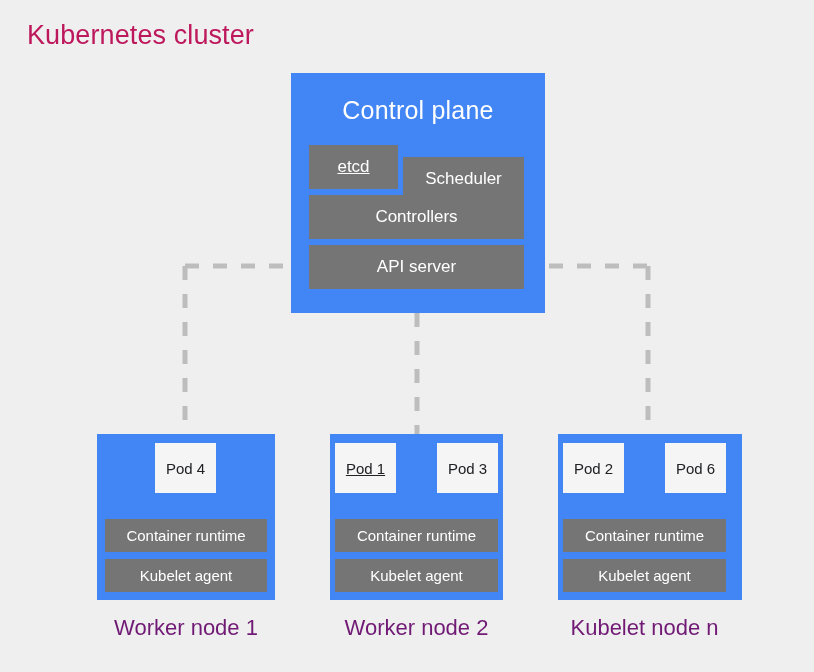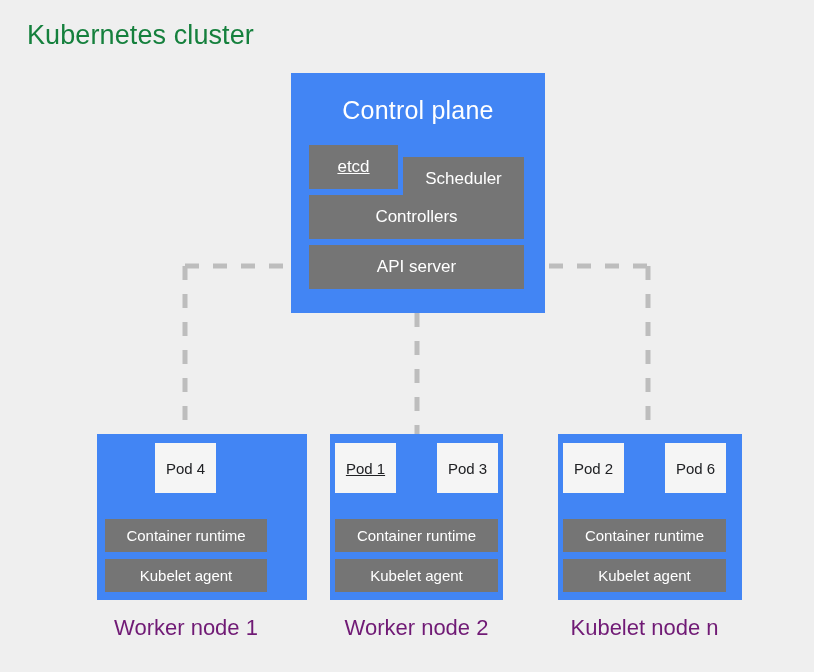--- a/index.html
+++ b/index.html
@@ -18,21 +18,21 @@
     width: 814px;
     height: 672px;
   }
 
   
   .page-title {
     position: absolute;
     left: 27px;
     top: 20px;
     font-size: 27px;
-    color: #15803d;
+    color: #be185d;
     letter-spacing: 0.1px;
     white-space: nowrap;
   }
 
   
   .connectors {
     position: absolute;
     left: 0;
     top: 0;
     width: 814px;
@@ -74,21 +74,21 @@
   .cp-scheduler { left: 112px; top: 72px;  width: 121px; height: 44px; margin-top: 12px; }
   .cp-ctrl      { left: 18px;  top: 122px; width: 215px; height: 44px; text-align: center; }
   .cp-api       { left: 18px;  top: 172px; width: 215px; height: 44px; }
 
   
   .node {
     position: absolute;
     background: #4285f4;
     box-sizing: border-box;
   }
-  .node-1 { left: 97px;  top: 434px; width: 210px; height: 166px; }
+  .node-1 { left: 97px;  top: 434px; width: 178px; height: 166px; }
   .node-2 { left: 330px; top: 434px; width: 173px; height: 166px; }
   .node-3 { left: 558px; top: 434px; width: 184px; height: 166px; padding-left: 28px; }
 
   .pod {
     position: absolute;
     background: #f5f5f5;
     color: #202124;
     display: flex;
     align-items: center;
     justify-content: center;

